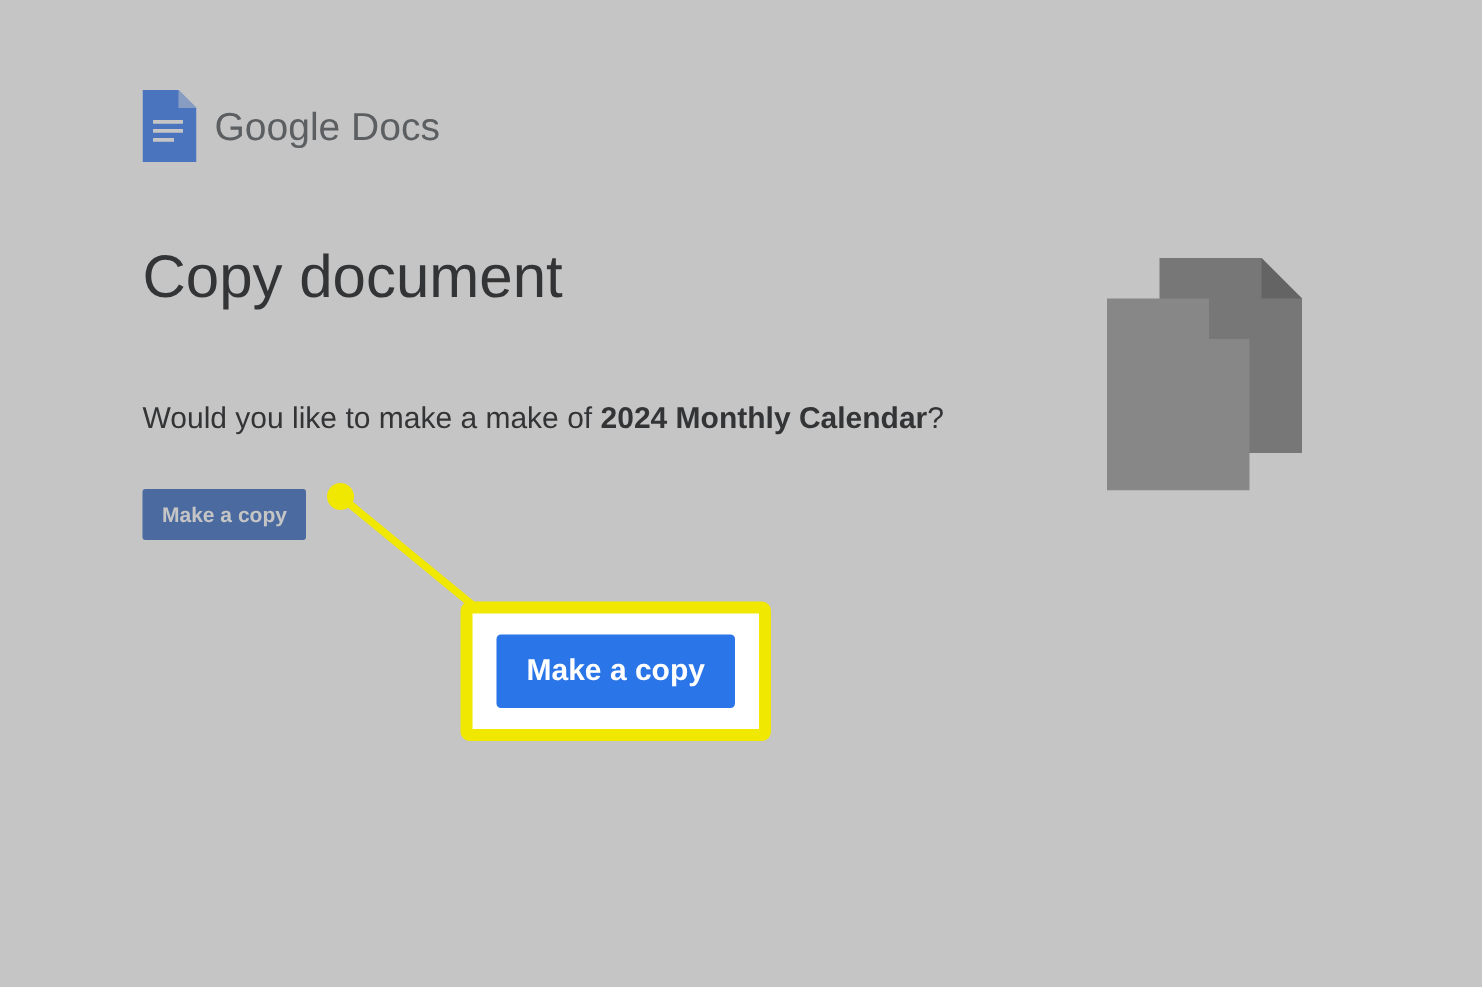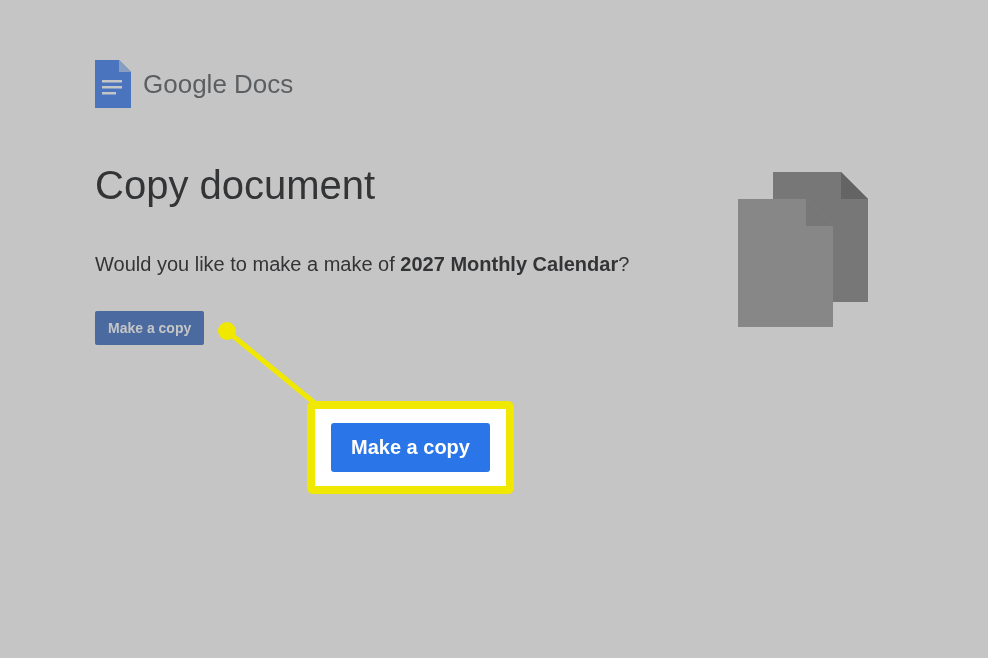--- a/index.html
+++ b/index.html
@@ -52,21 +52,21 @@
     }
     
     .product-name .google {
       color: #5f6368;
     }
     
     .page-title {
       font-size: 40px;
       color: #202124;
       font-weight: 400;
-      margin-bottom: 45px;
+      margin-bottom: 60px;
     }
     
     .prompt-text {
       font-size: 20px;
       color: #202124;
       margin-bottom: 35px;
     }
     
     .prompt-text .doc-name {
       font-weight: bold;
@@ -152,21 +152,21 @@
       </svg>
     </span>
     <span class="product-name">
       <span class="google">Google</span><span> Docs</span>
     </span>
   </div>
   
   <h1 class="page-title">Copy document</h1>
   
   <p class="prompt-text">
-    <span>Would you like to make a make of </span><span class="doc-name">2027 Monthly Calendar</span><span>?</span>
+    <span>Would you like to make a make of </span><span class="doc-name">2024 Monthly Calendar</span><span>?</span>
   </p>
   
   <button class="copy-button">Make a copy</button>
 </div>
 
 <div class="doc-graphic">
   <svg width="140" height="155" viewBox="0 0 140 155">
 
     <path d="M 35 0 L 103 0 L 130 27 L 130 130 L 35 130 Z" fill="#878787"></path>
     <path d="M 103 0 L 103 27 L 130 27 Z" fill="#6a6a6a"></path>

